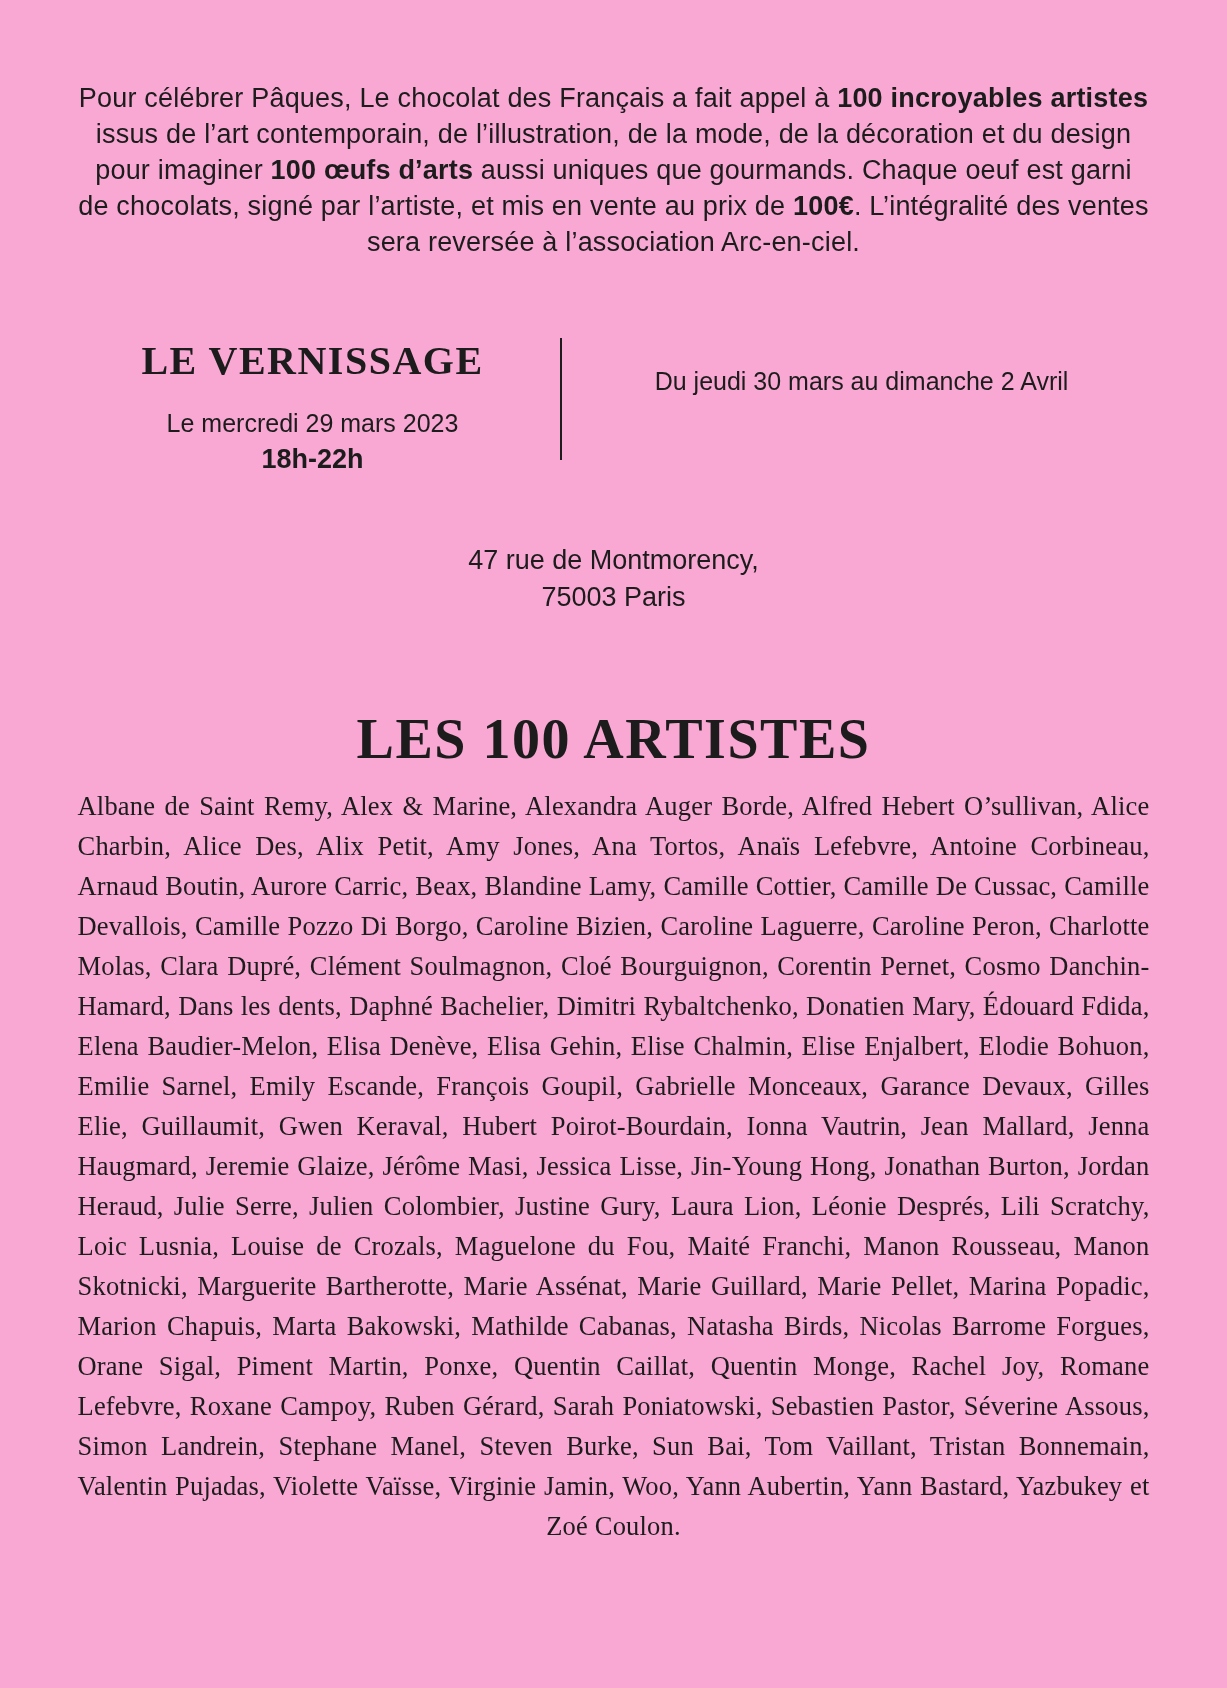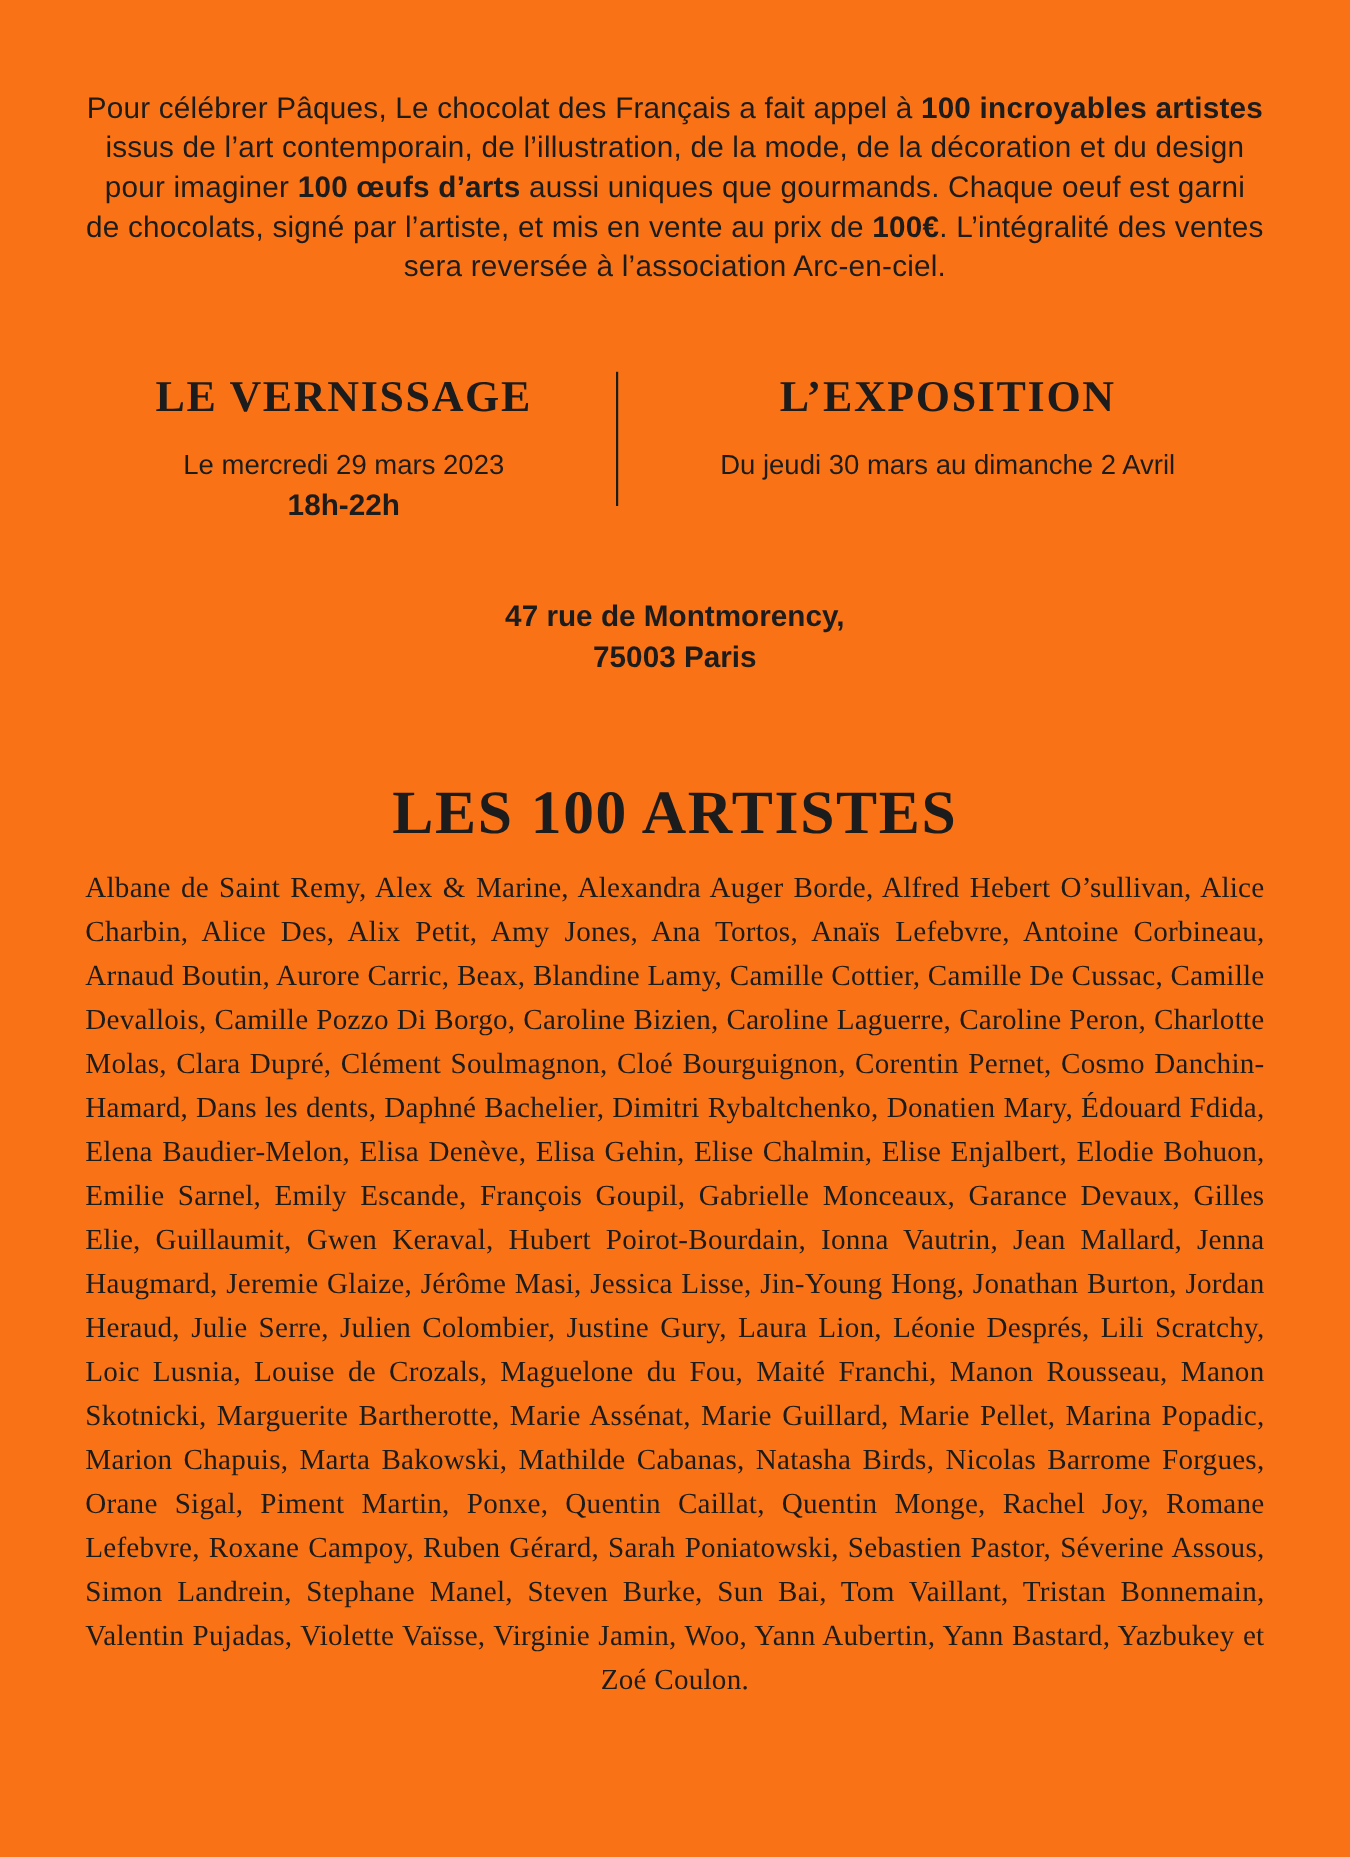--- a/index.html
+++ b/index.html
@@ -5,21 +5,21 @@
   html, body { margin: 0; padding: 0; }
   body {
     background: #ffffff;
     font-family: "Liberation Sans", "DejaVu Sans", sans-serif;
     color: #1c1c1c;
   }
   .page {
     position: relative;
     width: 1227px;
     height: 1688px;
-    background: #f97316;
+    background: #f9a8d4;
     overflow: hidden;
     margin: 0 auto;
   }
   .intro {
     width: 1072px;
     margin: 0 auto;
     padding-top: 80px;
     font-size: 27px;
     line-height: 36px;
     text-align: center;
@@ -58,21 +58,21 @@
   .event-hours {
     font-size: 27px;
     font-weight: 700;
     line-height: 38px;
   }
 
   .address {
     margin-top: 64px;
     text-align: center;
     font-size: 27px;
-    font-weight: 700;
+    font-weight: 400;
     line-height: 37px;
   }
 
   .artists-title {
     margin-top: 100px;
     text-align: center;
     font-family: "Liberation Serif", "DejaVu Serif", serif;
     font-weight: 700;
     font-size: 56px;
     letter-spacing: 1.5px;
@@ -97,21 +97,20 @@
   <p class="intro"><span>Pour célébrer Pâques, Le chocolat des Français a fait appel à </span><span class="b">100 incroyables artistes</span><span> issus de l’art contemporain, de l’illustration, de la mode, de la décoration et du design pour imaginer </span><span class="b">100 œufs d’arts</span><span> aussi uniques que gourmands. Chaque oeuf est garni de chocolats, signé par l’artiste, et mis en vente au prix de </span><span class="b">100€</span><span>. L’intégralité des ventes sera reversée à l’association Arc-en-ciel.</span></p>
 
   <div class="events">
     <div class="event-col left">
       <div class="event-title">LE VERNISSAGE</div>
       <div class="event-date">Le mercredi 29 mars 2023</div>
       <div class="event-hours">18h-22h</div>
     </div>
     <div class="divider"></div>
     <div class="event-col right">
-      <div class="event-title">L’EXPOSITION</div>
       <div class="event-date">Du jeudi 30 mars au dimanche 2 Avril</div>
     </div>
   </div>
 
   <div class="address">
     <div>47 rue de Montmorency,</div>
     <div>75003 Paris</div>
   </div>
 
   <div class="artists-title">LES 100 ARTISTES</div>

